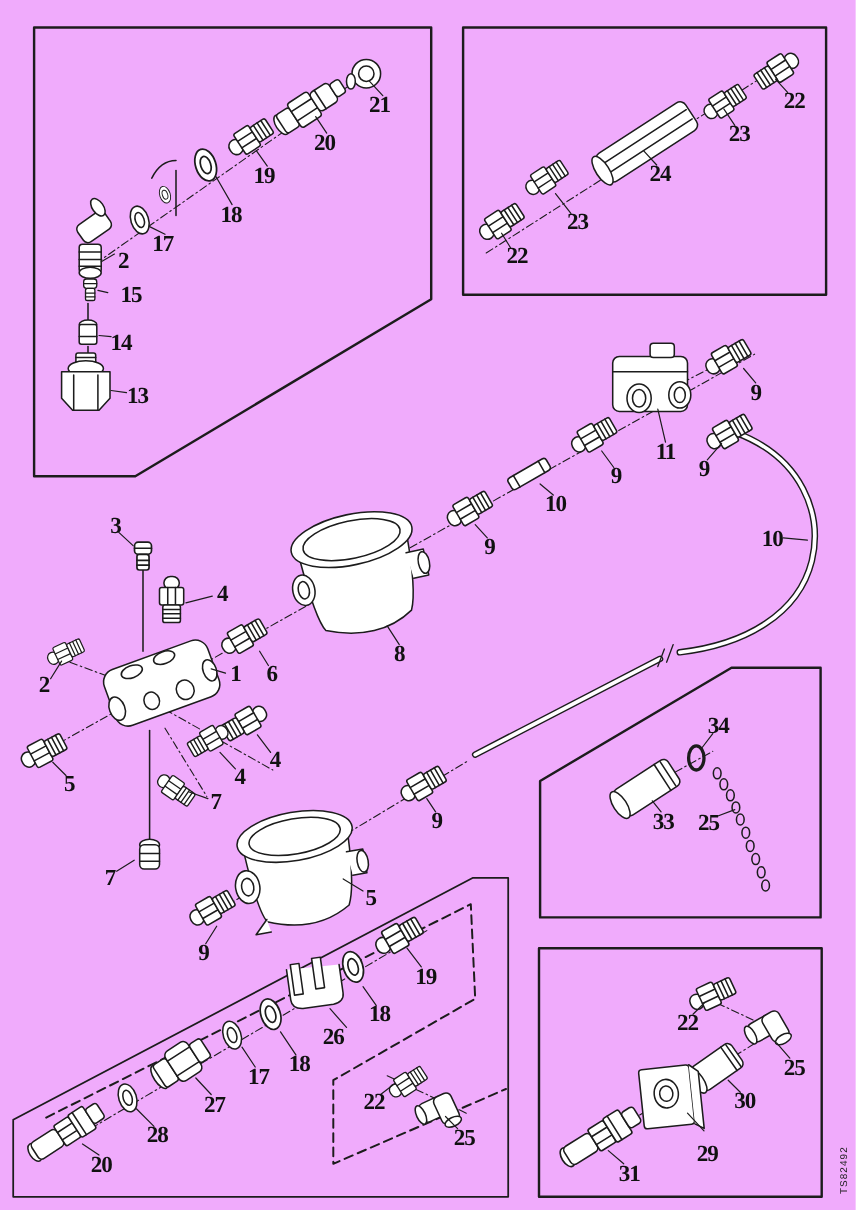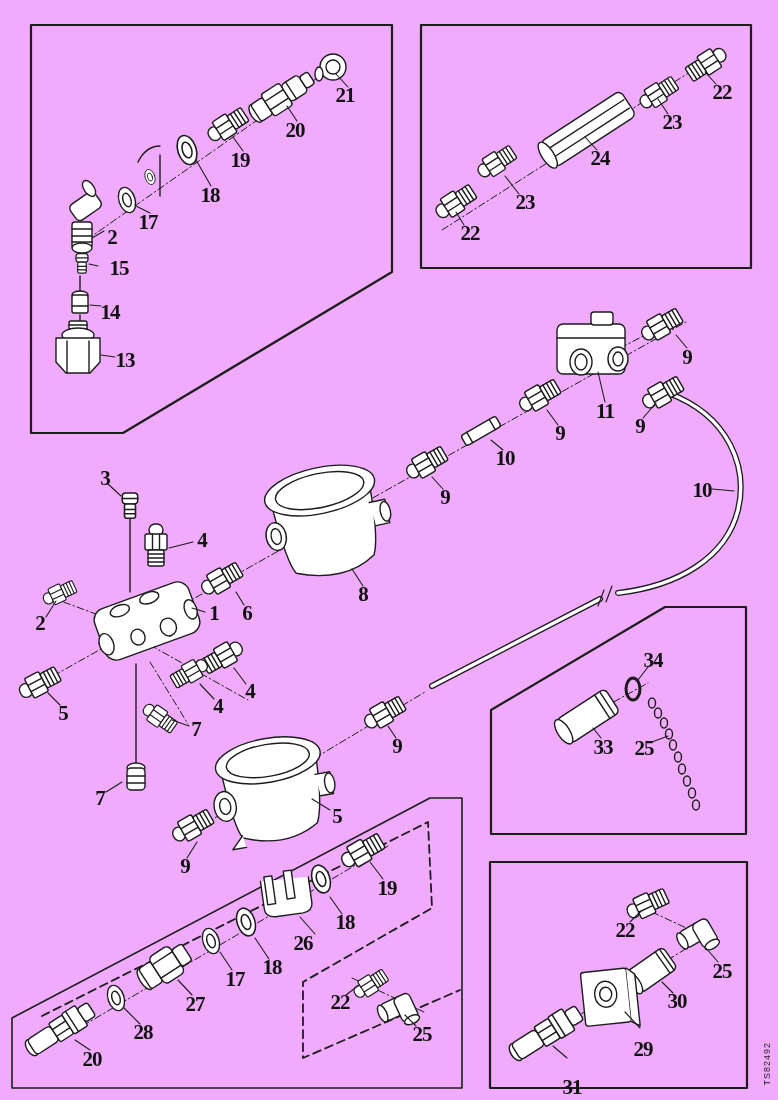--- a/index.html
+++ b/index.html
@@ -396,18 +396,18 @@
       <span class="callout" style="left: 235px; top: 979px;">17</span>
       <span class="callout" style="left: 195px; top: 1004px;">27</span>
       <span class="callout" style="left: 143px; top: 1032px;">28</span>
       <span class="callout" style="left: 92px; top: 1059px;">20</span>
       <span class="callout" style="left: 340px; top: 1002px;">22</span>
       <span class="callout" style="left: 422px; top: 1034px;">25</span>
       <span class="callout" style="left: 625px; top: 930px;">22</span>
       <span class="callout" style="left: 722px; top: 971px;">25</span>
       <span class="callout" style="left: 677px; top: 1001px;">30</span>
       <span class="callout" style="left: 643px; top: 1037px; margin-top: 12px;">29</span>
-      <span class="callout" style="left: 572px; top: 1067px; margin-top: 20px;">31</span>
+      <span class="callout" style="left: 572px; top: 1067px;">31</span>
     </div>
 
 <div class="figcode">TS82492</div>
 
 </div>
 
 </body></html>

